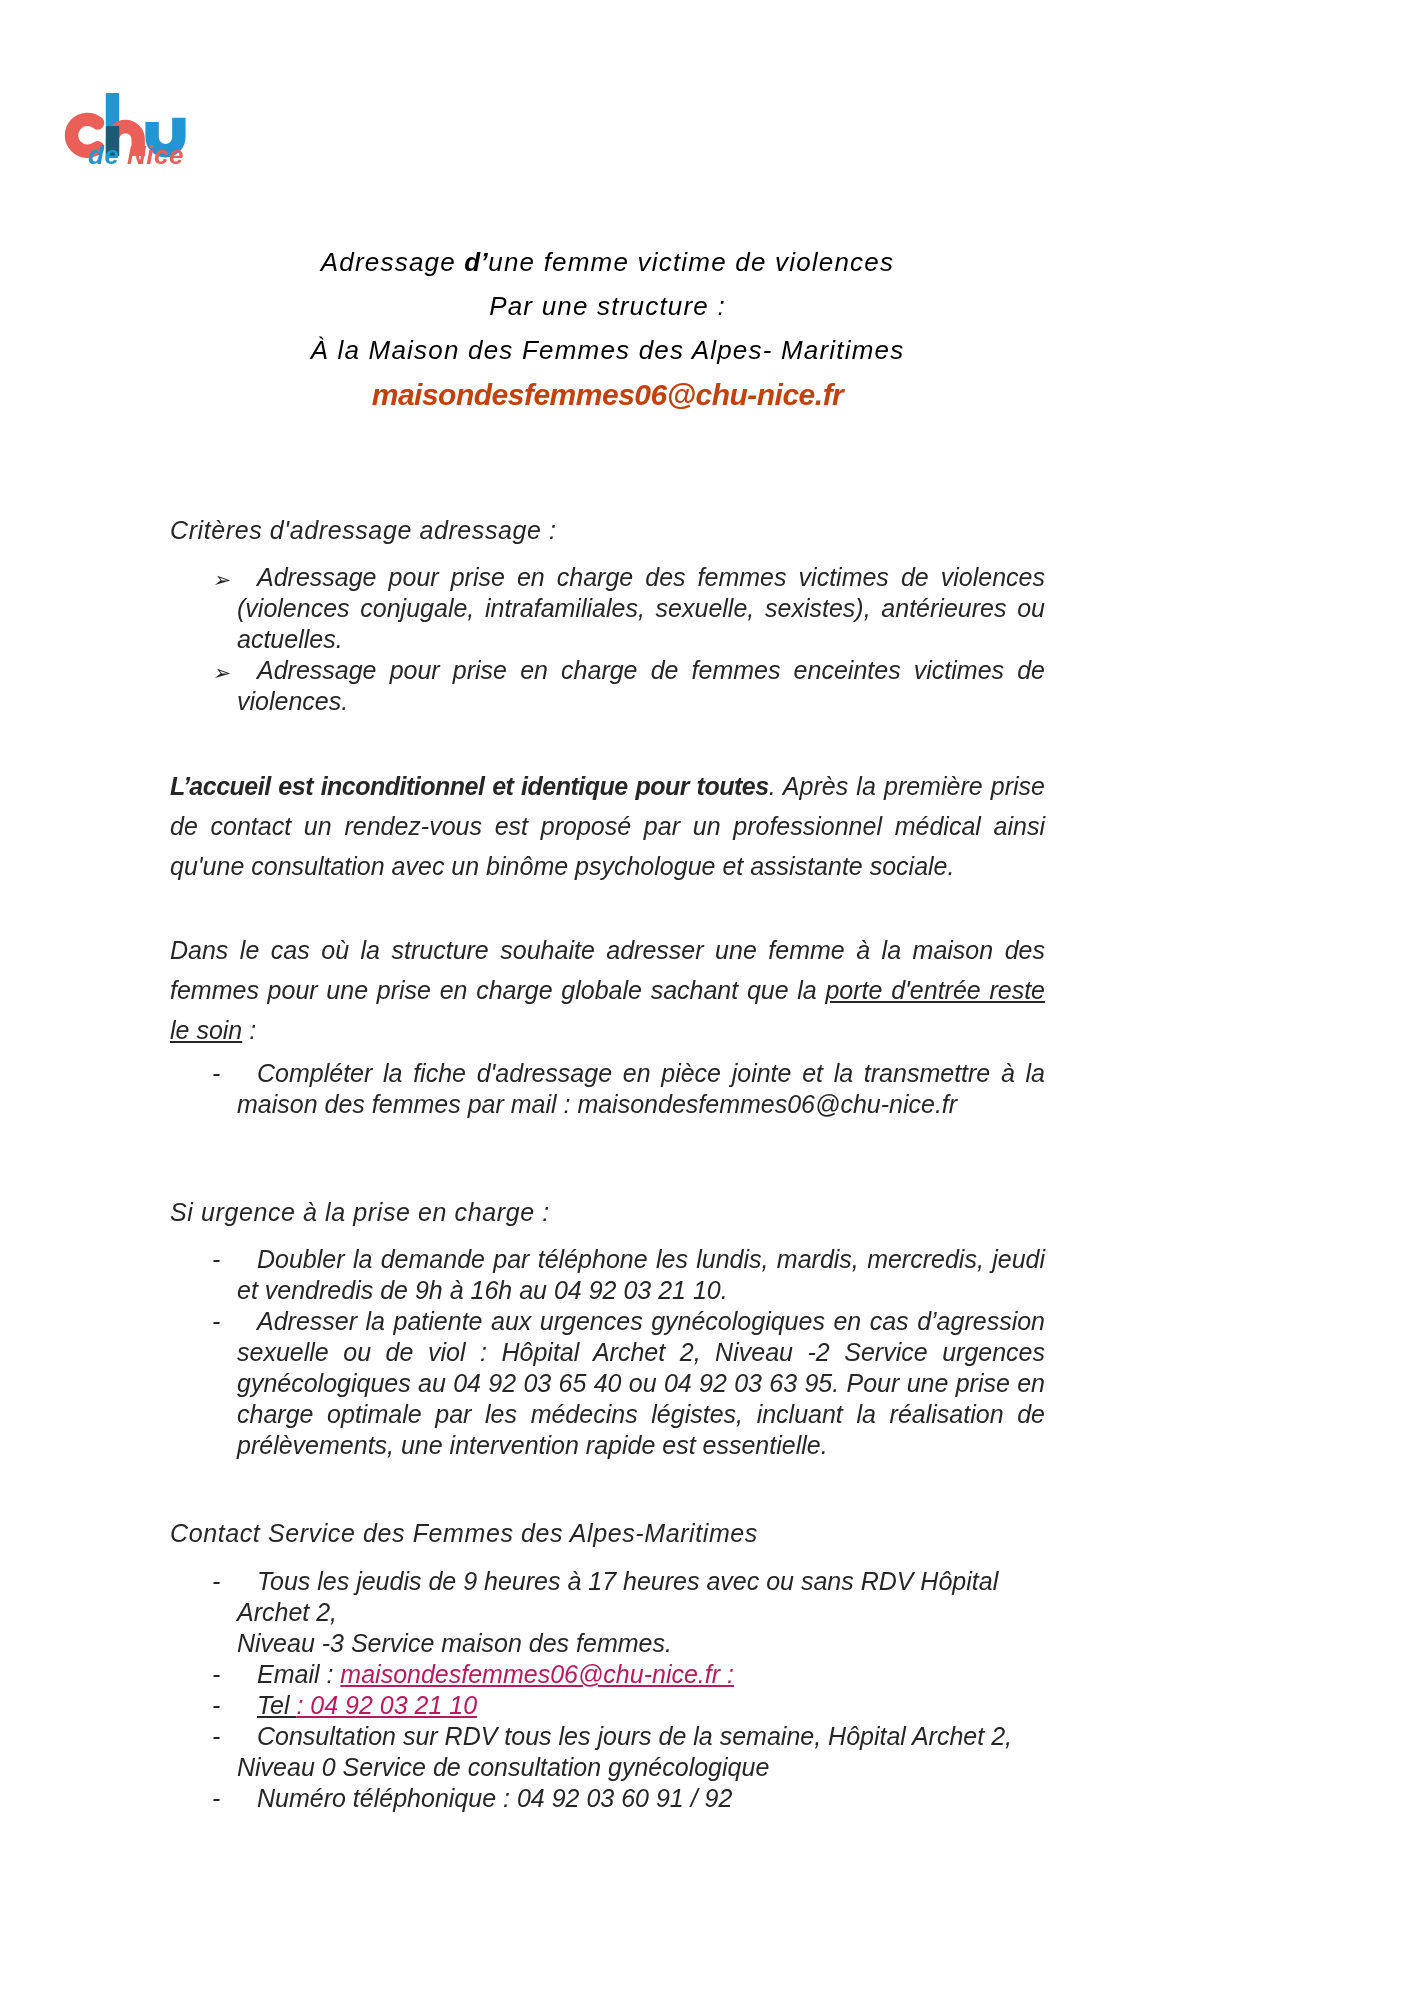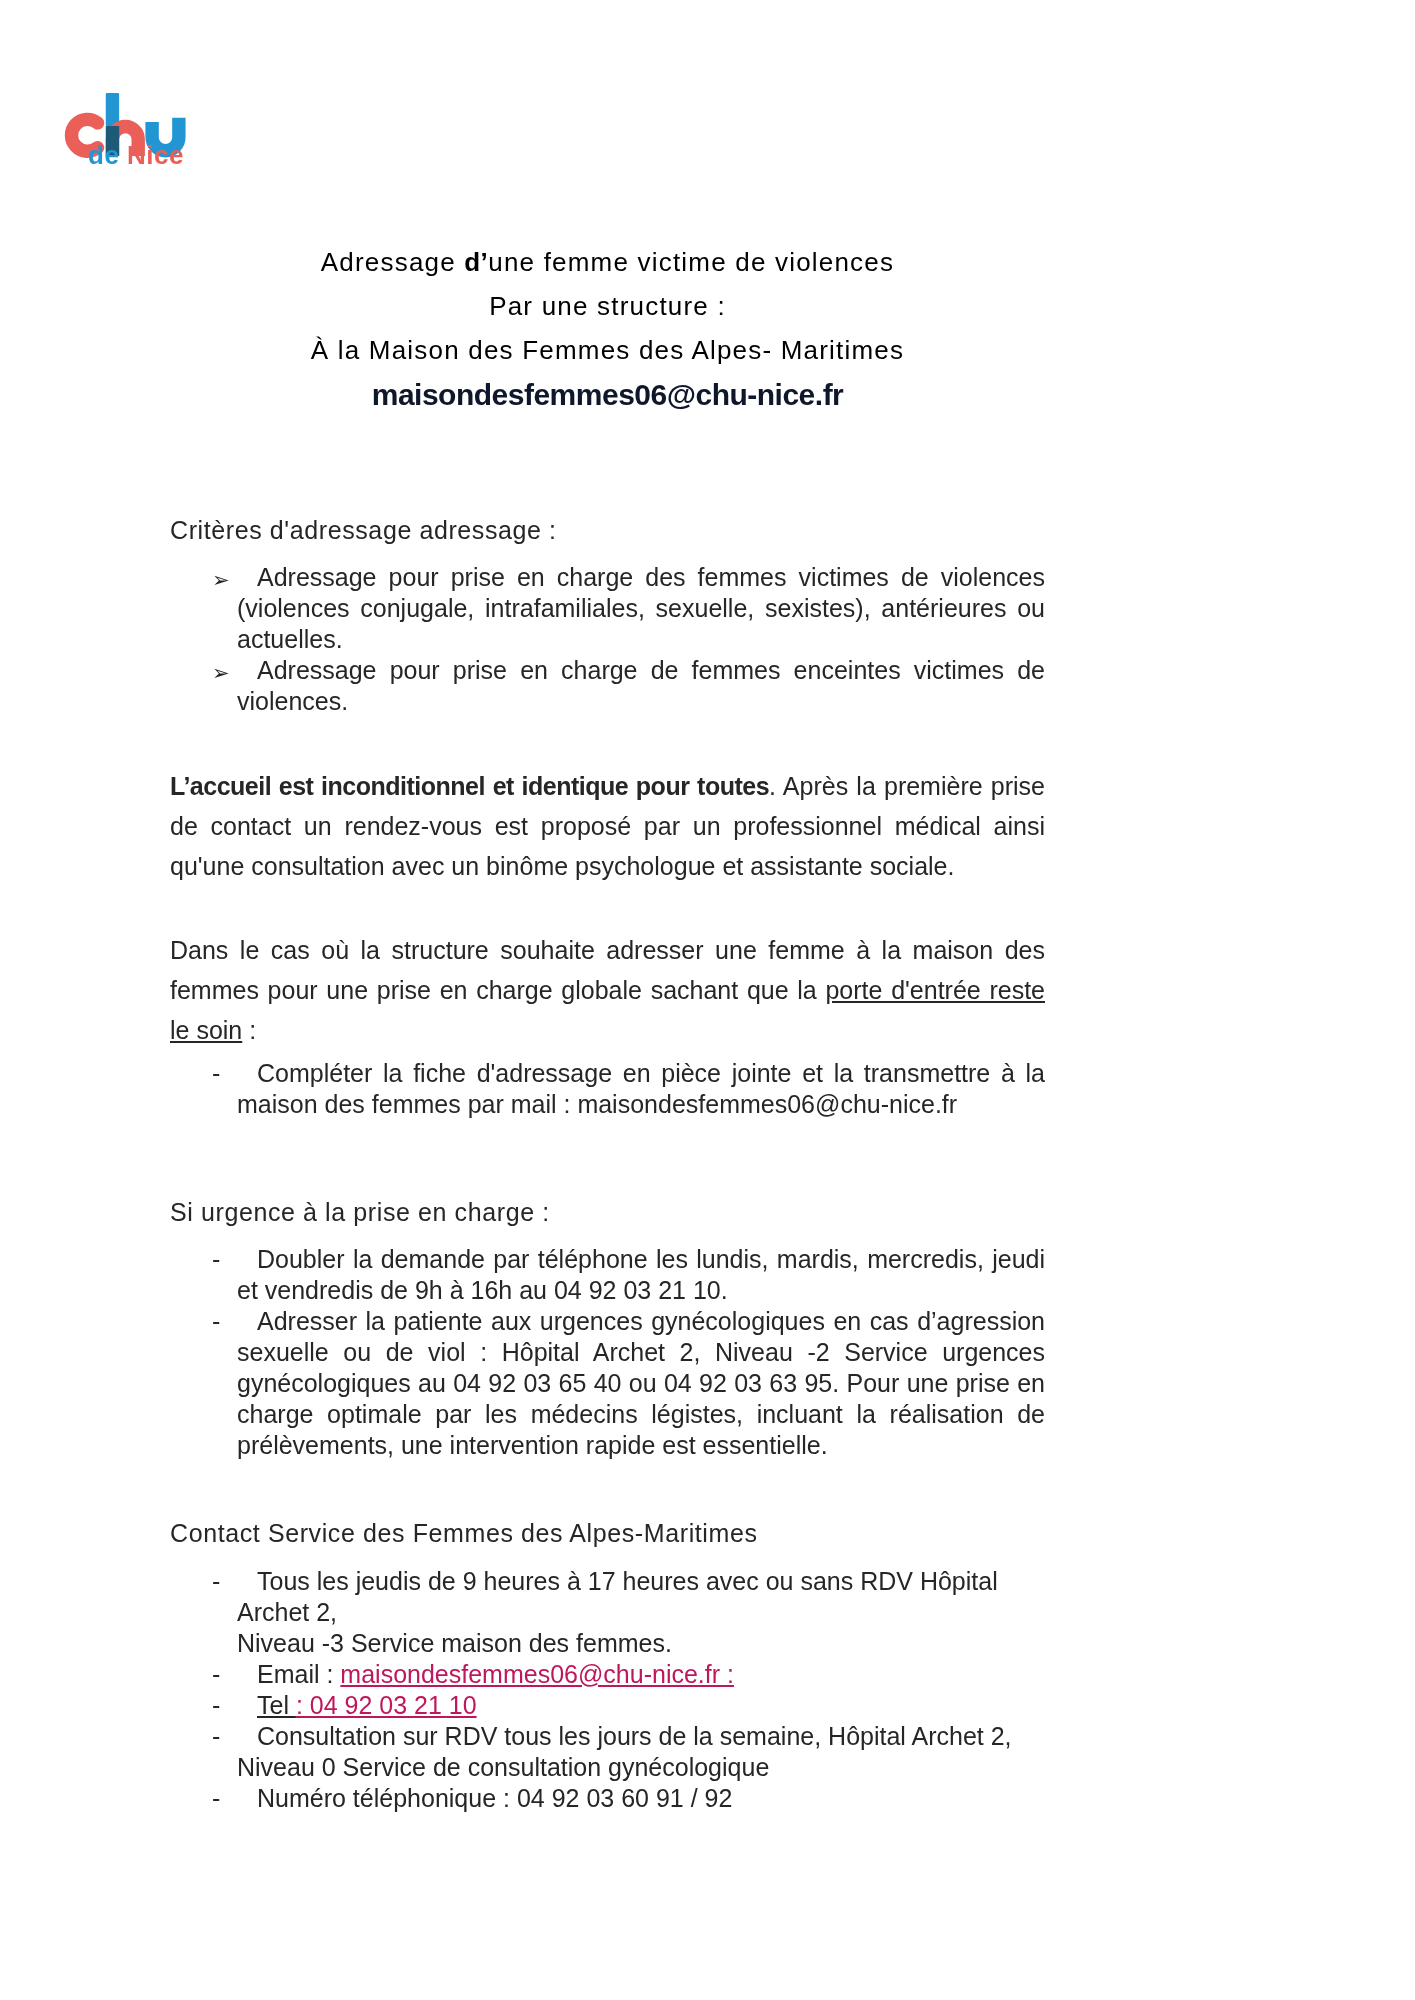--- a/index.html
+++ b/index.html
@@ -5,20 +5,21 @@
   * { margin:0; padding:0; box-sizing:border-box; }
   html,body { background:#ffffff; }
   .page {
     position:relative;
     width:1215px;
     height:2000px;
     background:#ffffff;
     font-family:"Liberation Sans", sans-serif;
     color:#262626;
     overflow:hidden;
+    font-style:italic;
   }
   .content { padding:0 170px; }
 
   
   .logo { position:absolute; left:56px; top:90px; width:170px; height:92px; }
   .logo-sub {
     position:absolute; left:32px; top:50px;
     font-size:26px; font-weight:800; letter-spacing:0.5px;
     font-family:"Liberation Sans", sans-serif;
   }
@@ -27,21 +28,21 @@
   .sr-only { position:absolute; width:1px; height:1px; overflow:hidden; clip:rect(0 0 0 0); }
 
   
   .title-block { margin-top:240px; text-align:center; }
   .title-line {
     font-size:26px; line-height:44px; letter-spacing:1.2px; color:#000000;
   }
   .title-line b { letter-spacing:0.4px; }
   .title-email {
     margin-top:6px;
-    font-size:30px; font-weight:700; letter-spacing:-0.5px; color:#0f172a;
+    font-size:30px; font-weight:700; letter-spacing:-0.5px; color:#c2410c;
   }
 
   
   .bt { font-size:25px; line-height:40px; }
   .just { text-align:justify; text-align-last:left; }
   .sec-heading { font-size:25px; line-height:31px; letter-spacing:0.6px; }
 
   .mt-criteres   { margin-top:103px; }
   .mt-list1      { margin-top:16px; }
   .mt-accueil    { margin-top:49px; }

